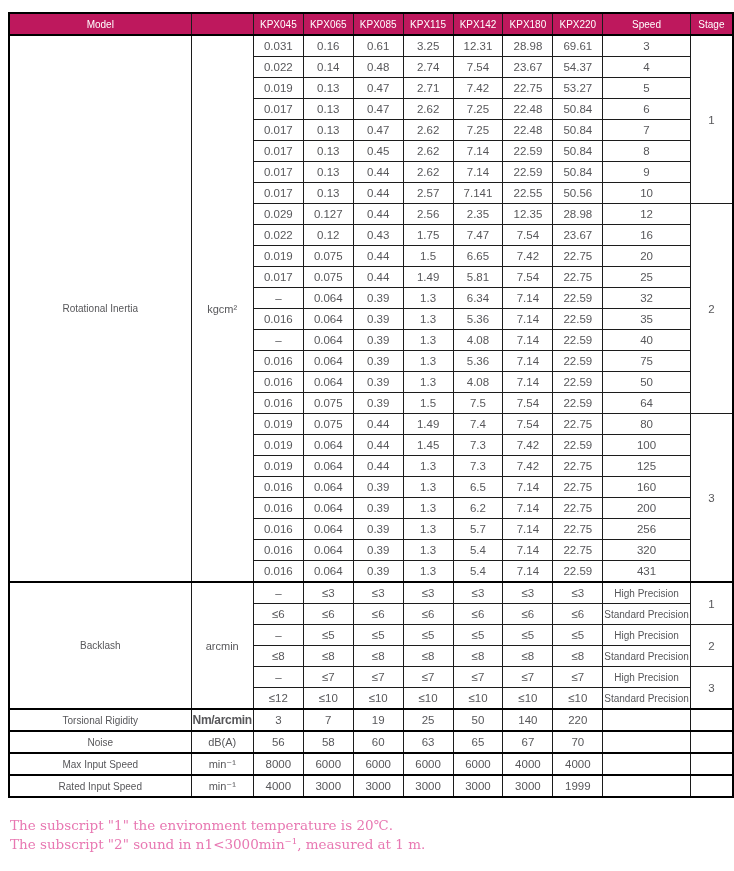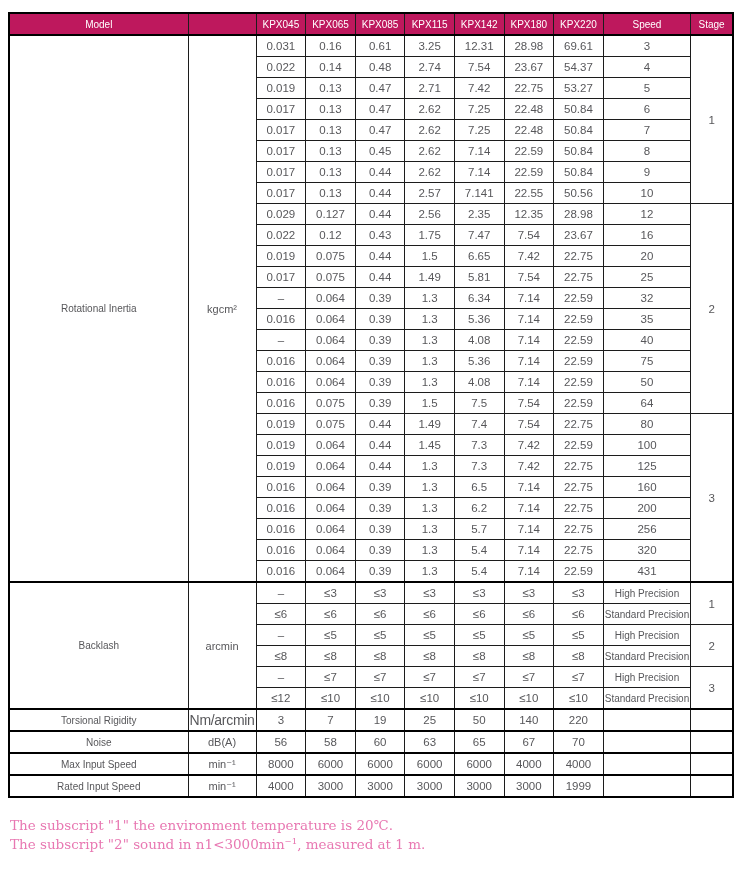--- a/index.html
+++ b/index.html
@@ -13,21 +13,21 @@
     border:1px solid #1c1c1c;text-align:center;vertical-align:middle;
     color:#57575a;font-size:11.5px;height:20px;padding:0 1px;
     white-space:nowrap;overflow:hidden;font-weight:normal;
   }
   thead th{
     background:#be185d;color:#ffffff;font-size:10px;height:20px;
     border-bottom:2px solid #000;
   }
   td.lbl{font-size:10px;}
   td.unit{font-size:11px;margin-left:24px;}
-  td.unit-sm{font-size:14px;letter-spacing:-0.3px;}
+  td.unit-sm{font-size:12px;letter-spacing:-0.3px;font-weight:bold;}
   td.prec{font-size:10px;}
   tr.sec-top td{border-top:2px solid #000;}
   .notes{
     position:absolute;left:10px;top:816px;
     font-family:"DejaVu Serif","Liberation Serif",serif;
     font-size:13.5px;line-height:1.4;color:#e878b2;
   }
 </style>
 </head>
 <body>

